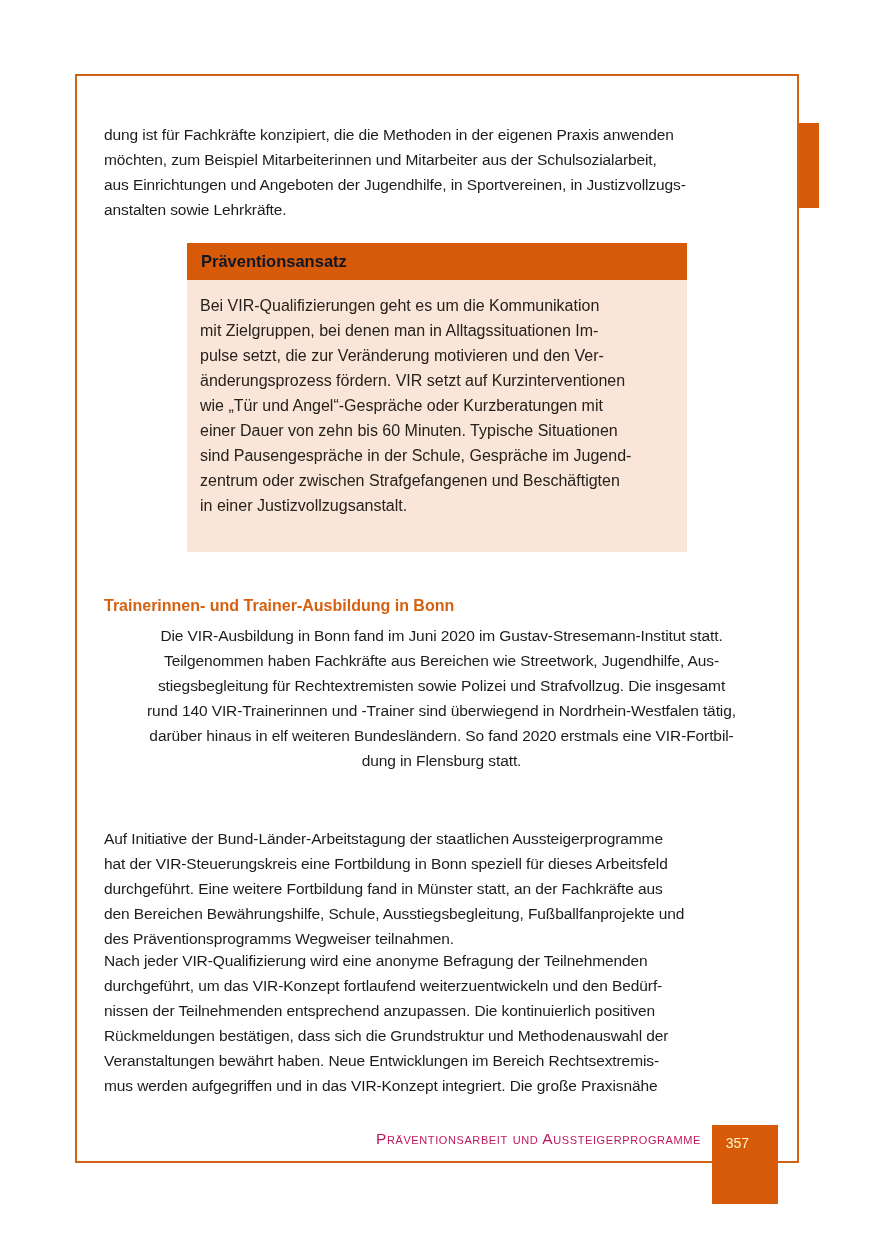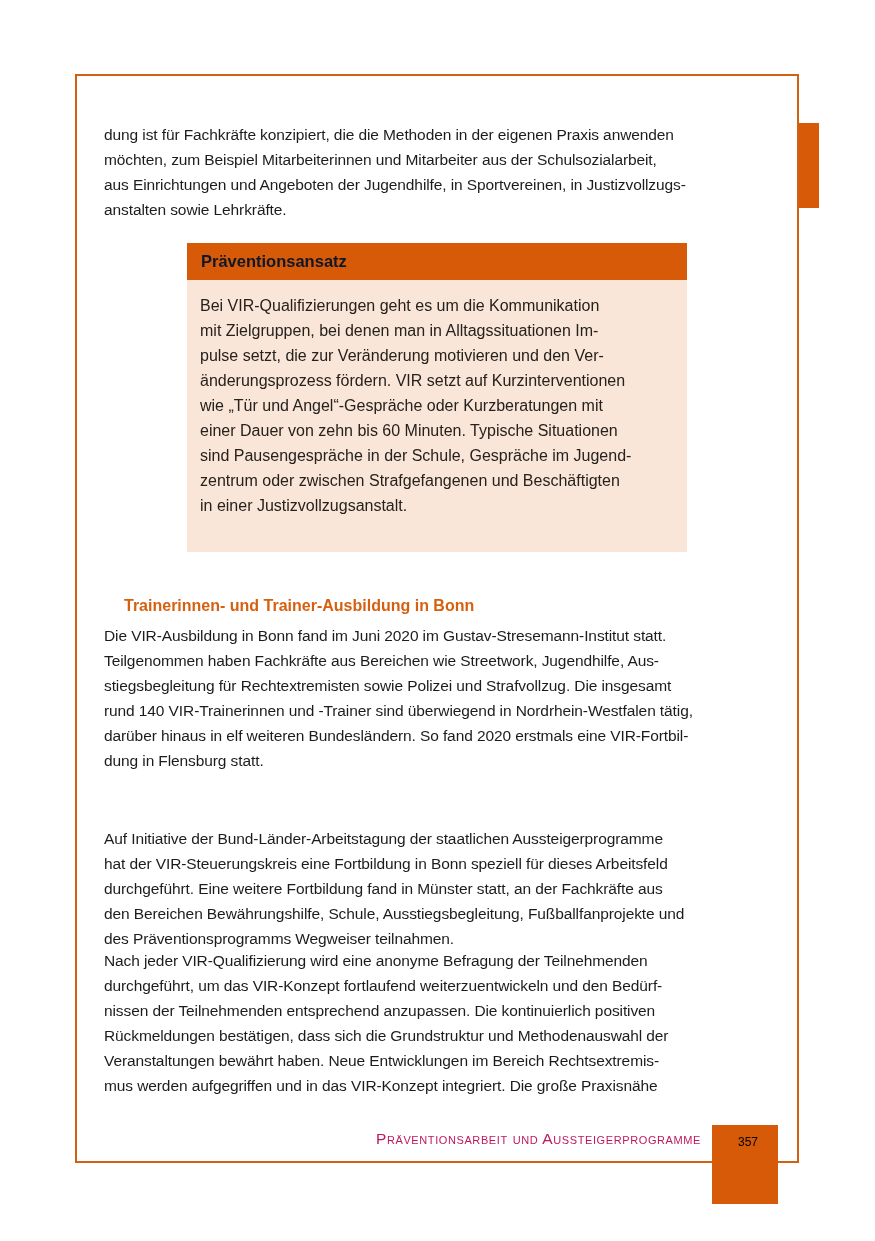--- a/index.html
+++ b/index.html
@@ -30,21 +30,21 @@
     position: absolute;
     left: 104px;
     width: 675px;
     font-size: 15.5px;
     line-height: 25px;
     letter-spacing: -0.1px;
     color: #1c1c1c;
     white-space: pre-line;
   }
   .intro { top: 122px; }
-  .para-1 { top: 623px; }
+  .para-1 { top: 623px; text-align: center; }
   .para-2 { top: 826px; }
   .para-3 { top: 948px; }
   .info-box {
     position: absolute;
     left: 187px; top: 243px;
     width: 500px;
   }
   .info-box-header {
     background: #d65a08;
     color: #0f172a;
@@ -61,41 +61,40 @@
     line-height: 25px;
     padding: 13px 13px 34px 13px;
     white-space: pre-line;
   }
   .section-heading {
     position: absolute;
     left: 104px; top: 597px;
     font-size: 16px;
     font-weight: bold;
     color: #d6600f;
-    margin-left: 20px;
   }
   .footer-row {
     position: absolute;
     left: 104px; top: 1130px;
     width: 597px;
     text-align: right;
     font-variant: small-caps;
     font-size: 15.5px;
     letter-spacing: 0.6px;
     color: #be185d;
   }
   .page-number-box {
     position: absolute;
     left: 712px; top: 1125px;
     width: 66px; height: 79px;
     background: #d65a08;
-    color: #000000;
-    font-size: 12px;
+    color: #fef9c3;
+    font-size: 14px;
     text-align: right;
-    padding: 10px 20px 0 0;
+    padding: 10px 29px 0 0;
     z-index: 2;
   }
   .bottom-note {
     position: absolute;
     left: 75px; top: 1187px;
     font-size: 15px;
     color: #d9732f;
   }
 </style>
 </head>

